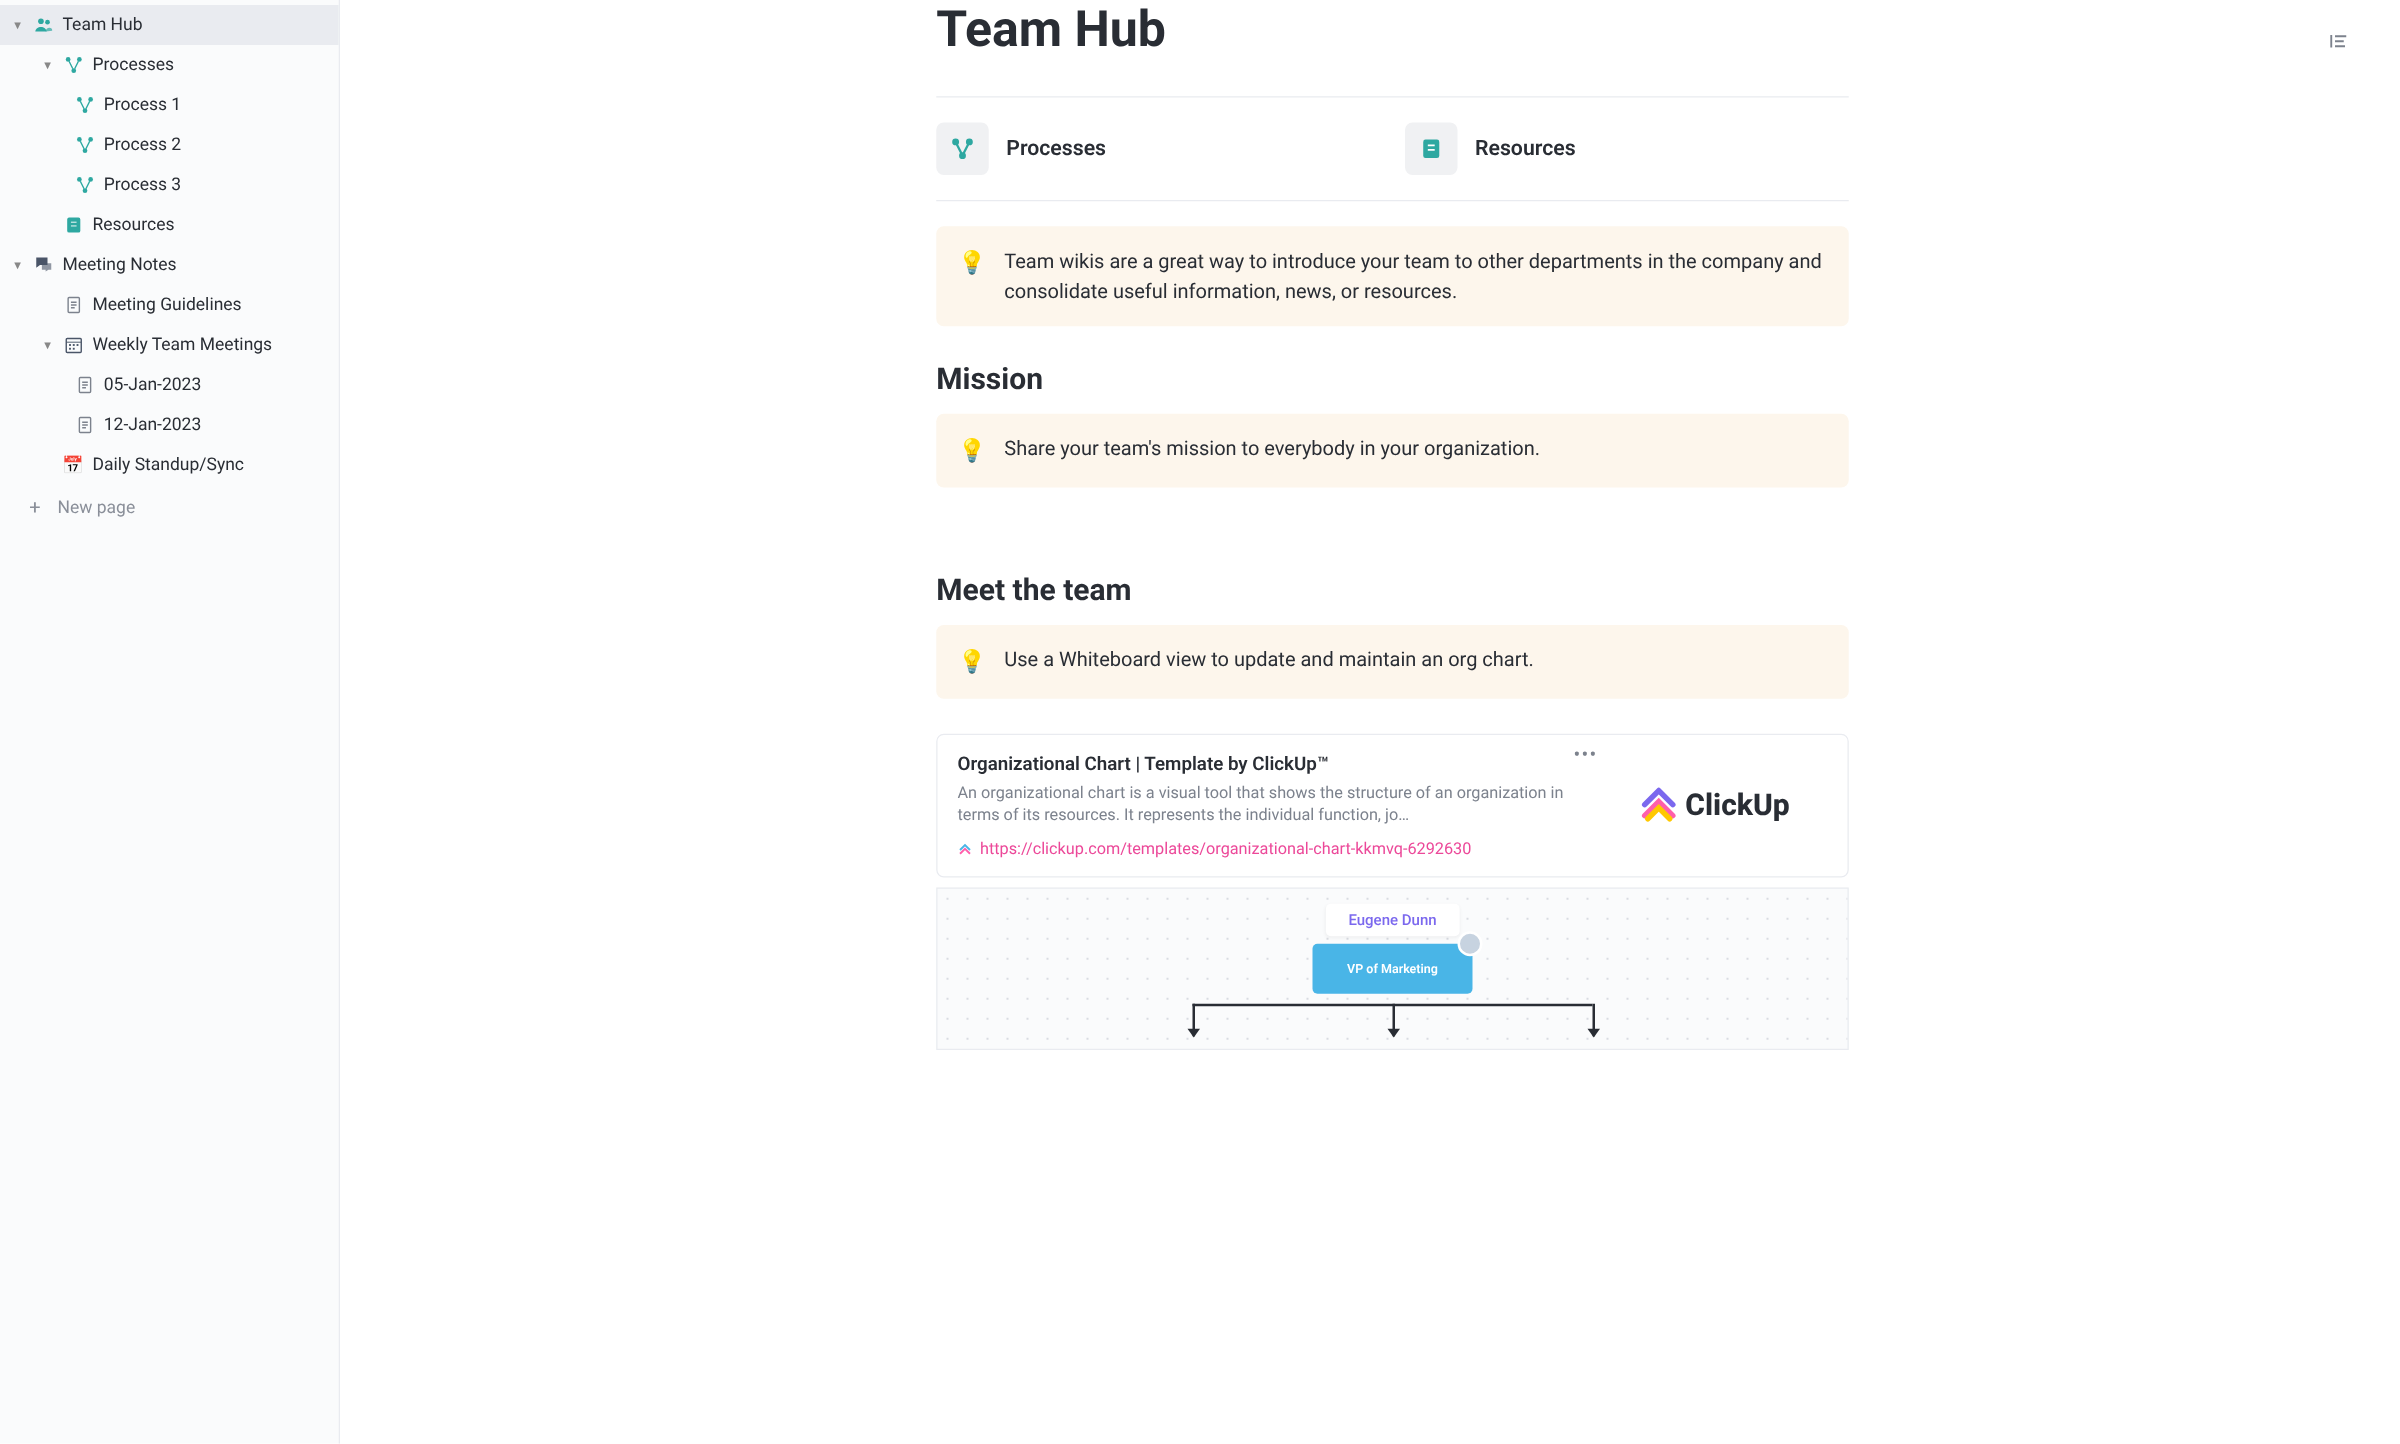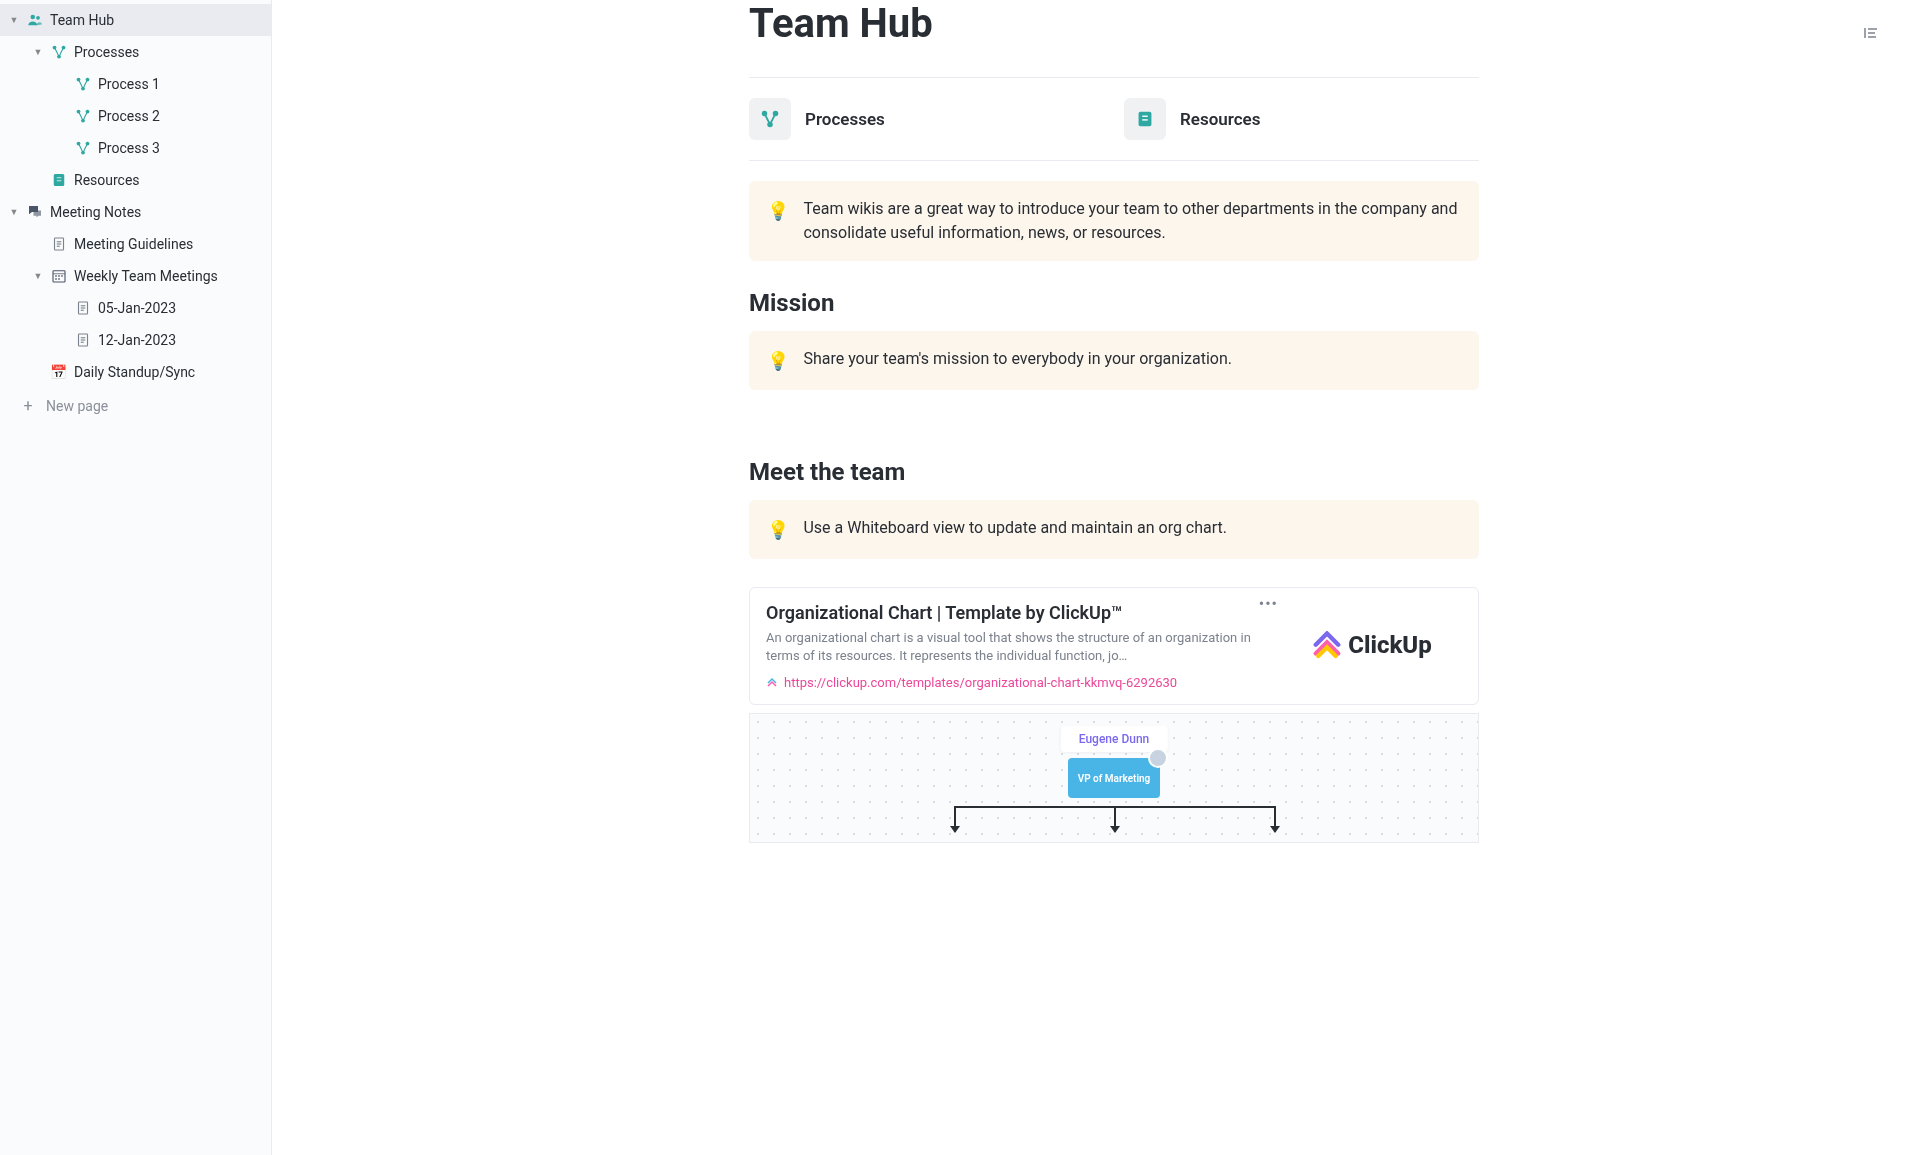--- a/index.html
+++ b/index.html
@@ -39,21 +39,21 @@
 }
 .tree-item .icon-slot {
   width: 18px;
   display: flex;
   justify-content: center;
   align-items: center;
 }
 .tree-item .label { flex: 1; white-space: nowrap; }
 .indent-0 { padding-left: 8px; }
 .indent-1 { padding-left: 32px; }
-.indent-2 { padding-left: 56px; }
+.indent-2 { padding-left: 41px; }
 .new-page {
   display: flex;
   align-items: center;
   gap: 10px;
   padding: 8px 20px;
   color: #8a8f99;
   font-size: 14px;
   cursor: pointer;
 }
 .new-page .plus { font-size: 16px; width: 16px; text-align: center; }
@@ -120,21 +120,21 @@
 .bookmark {
   border: 1px solid #e9ebf0;
   border-radius: 6px;
   padding: 14px 16px;
   display: flex;
   gap: 16px;
   margin-bottom: 8px;
   position: relative;
 }
 .bookmark-left { flex: 1; min-width: 0; }
-.bookmark-title { font-size: 18px; font-weight: 600; margin-bottom: 6px; }
+.bookmark-title { font-size: 15px; font-weight: 600; margin-bottom: 6px; }
 .bookmark-desc {
   font-size: 13px;
   color: #7c828d;
   line-height: 1.4;
   margin-bottom: 10px;
   display: -webkit-box;
   -webkit-line-clamp: 2;
   -webkit-box-orient: vertical;
   overflow: hidden;
 }
@@ -183,21 +183,21 @@
   font-weight: 500;
   box-shadow: 0 1px 3px rgba(0,0,0,0.05);
 }
 .org-role-card {
   position: absolute;
   left: 50%;
   transform: translateX(-50%);
   top: 44px;
   background: #49b5e7;
   color: #fff;
-  width: 92px;
+  width: 128px;
   height: 40px;
   border-radius: 4px;
   font-size: 10px;
   font-weight: 600;
   display: flex;
   align-items: center;
   justify-content: center;
 }
 .avatar-dot {
   position: absolute;

